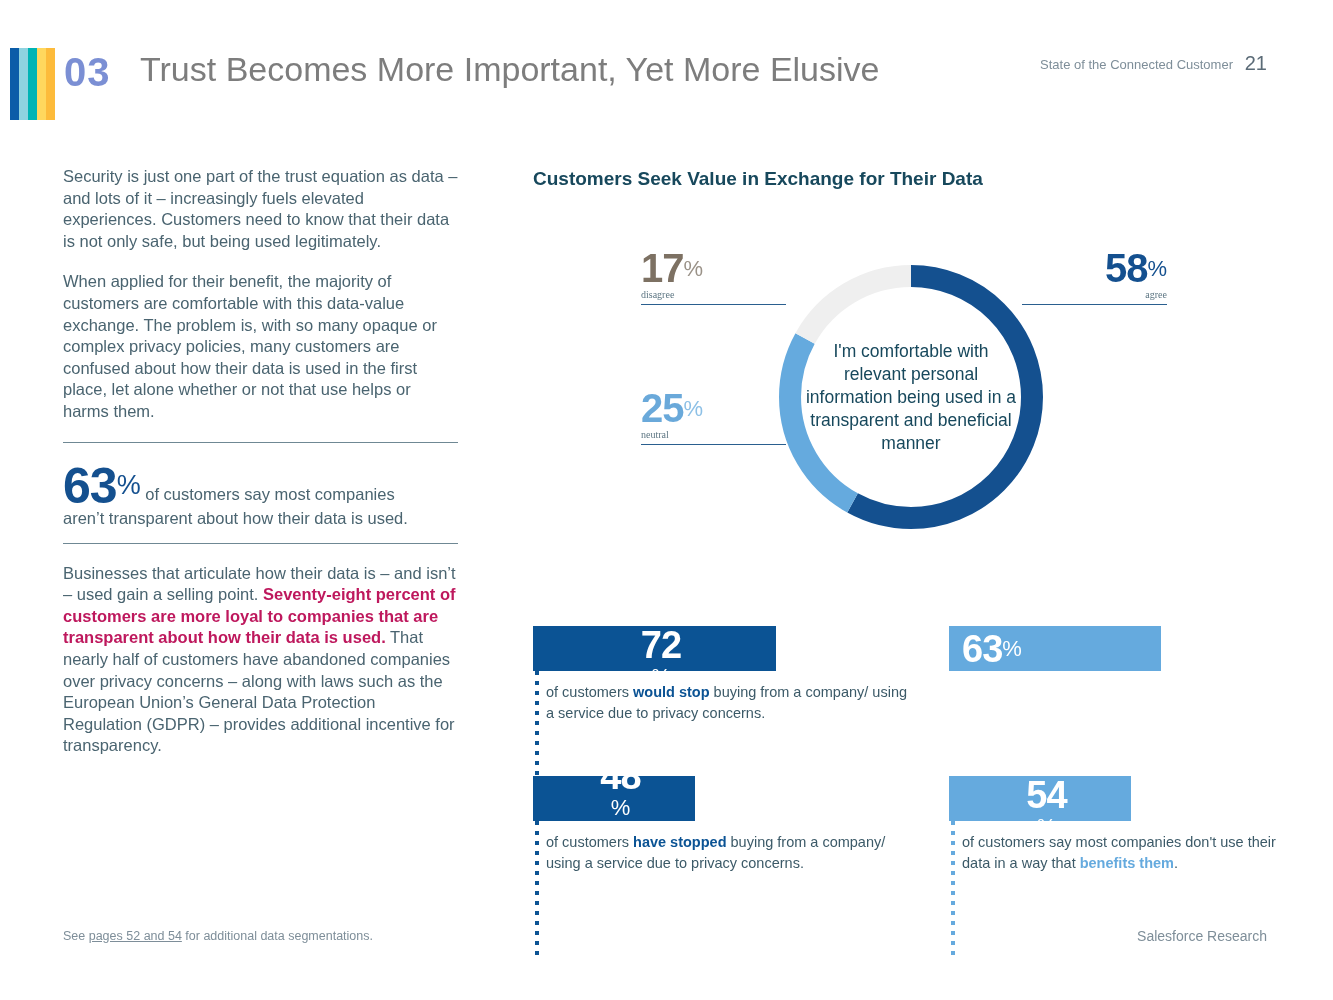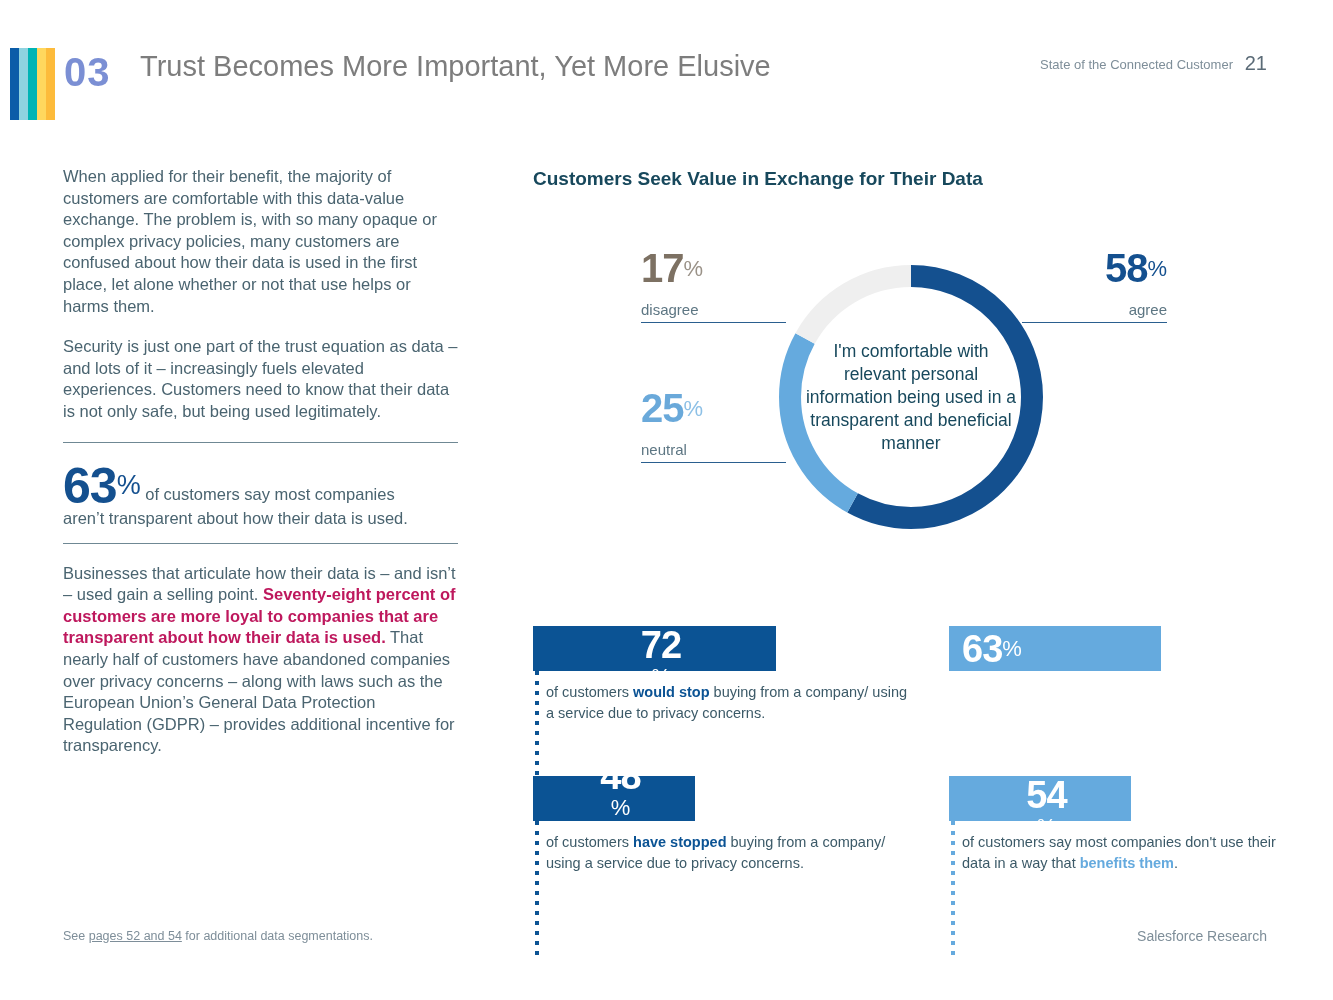--- a/index.html
+++ b/index.html
@@ -20,21 +20,21 @@
   .bar-3 { background: #ffd75e; }
   .bar-4 { background: #fdbb3b; }
 
   .chapter-num {
     position: absolute; left: 64px; top: 50px;
     font-size: 40px; font-weight: bold; letter-spacing: 1px;
     color: #7b8fd4;
   }
   .chapter-title {
     position: absolute; left: 140px; top: 50px;
-    font-size: 29px; font-weight: 300; color: #7d7d7d;
+    font-size: 34px; font-weight: 300; color: #7d7d7d;
     white-space: nowrap;
   }
   .doc-title {
     position: absolute; right: 66px; top: 57px;
     font-size: 13px; color: #7e8e99; white-space: nowrap;
   }
   .page-num {
     position: absolute; right: 66px; top: 52px;
     font-size: 20px; color: #5b6b77;
   }
@@ -74,21 +74,21 @@
   .donut-center {
     position: absolute; left: 50%; top: 50%; transform: translate(-50%,-50%);
     width: 212px; text-align: center;
     font-size: 17.5px; line-height: 23px; color: #17485c;
   }
 
   
   .ring-stat { position: absolute; }
   .ring-num { font-size: 40px; font-weight: bold; line-height: 40px; letter-spacing: -1px; }
   .ring-sym { font-size: 22px; font-weight: normal; vertical-align: 6px; }
-  .ring-label { font-size: 15px; color: #5d7683; margin-top: 13px; }
+  .ring-label { font-size: 10px; color: #5d7683; margin-top: 1px; font-family: Liberation Serif, serif; }
   .ring-underline { border-top: 1px solid #2a5f8f; margin-top: 4px; }
 
   #stat-disagree { left: 641px; top: 248px; width: 145px; }
   #stat-disagree .ring-num, #stat-disagree .ring-sym { color: #7d7163; }
   #stat-disagree .ring-sym { color: #9a9288; }
   #stat-disagree .ring-underline { width: 145px; }
 
   #stat-agree { left: 1022px; top: 248px; width: 145px; text-align: right; }
   #stat-agree .ring-num { color: #14508f; }
   #stat-agree .ring-sym { color: #14508f; }
@@ -150,22 +150,22 @@
     <i class="bar-4"></i>
   </div>
 
   <div class="chapter-num">03</div>
   <div class="chapter-title">Trust Becomes More Important, Yet More Elusive</div>
   <div class="doc-title" style="padding-right:34px;">State of the Connected Customer</div>
   <div class="page-num">21</div>
 
   <div class="left-col">
 
+    <p class="body-p">Security is just one part of the trust equation as data – and lots of it – increasingly fuels elevated experiences. Customers need to know that their data is not only safe, but being used legitimately.</p>
     <p class="body-p">When applied for their benefit, the majority of customers are comfortable with this data-value exchange. The problem is, with so many opaque or complex privacy policies, many customers are confused about how their data is used in the first place, let alone whether or not that use helps or harms them.</p>
-    <p class="body-p">Security is just one part of the trust equation as data – and lots of it – increasingly fuels elevated experiences. Customers need to know that their data is not only safe, but being used legitimately.</p>
 
     <div class="rule"></div>
 
     <div class="stat-block">
       <span class="stat-big">63</span><span class="stat-pct-sym">%</span><span class="stat-text"> of customers say most companies</span>
       <span class="stat-text-2">aren’t transparent about how their data is used.</span>
     </div>
 
     <div class="rule"></div>
 

